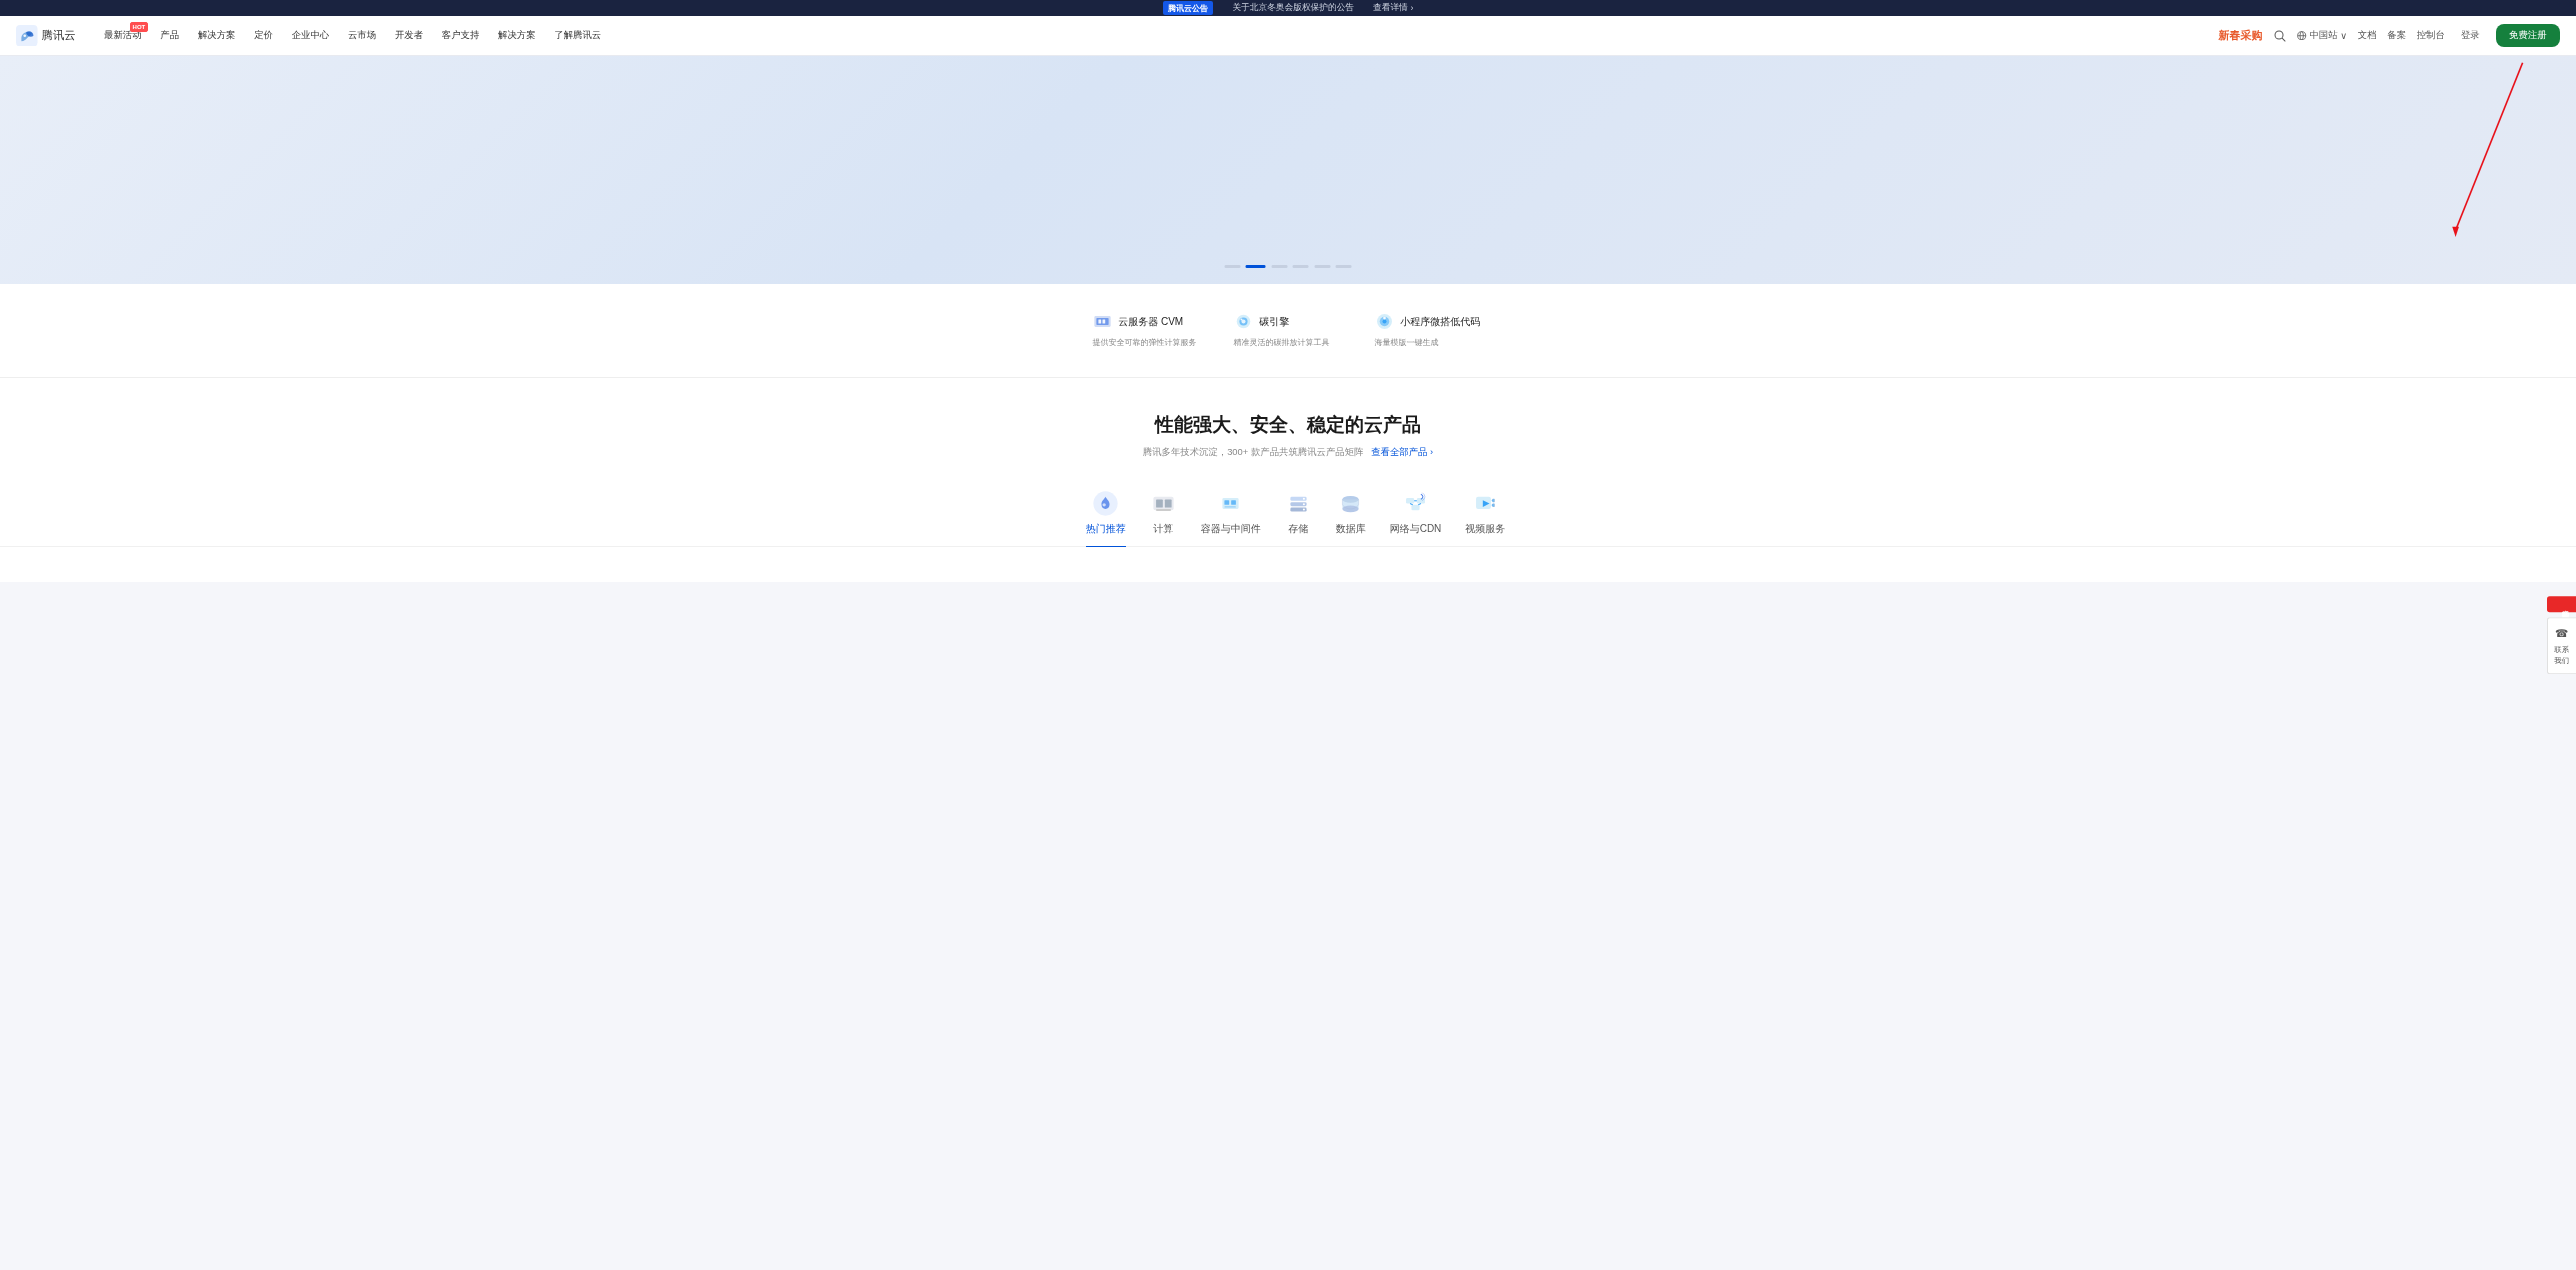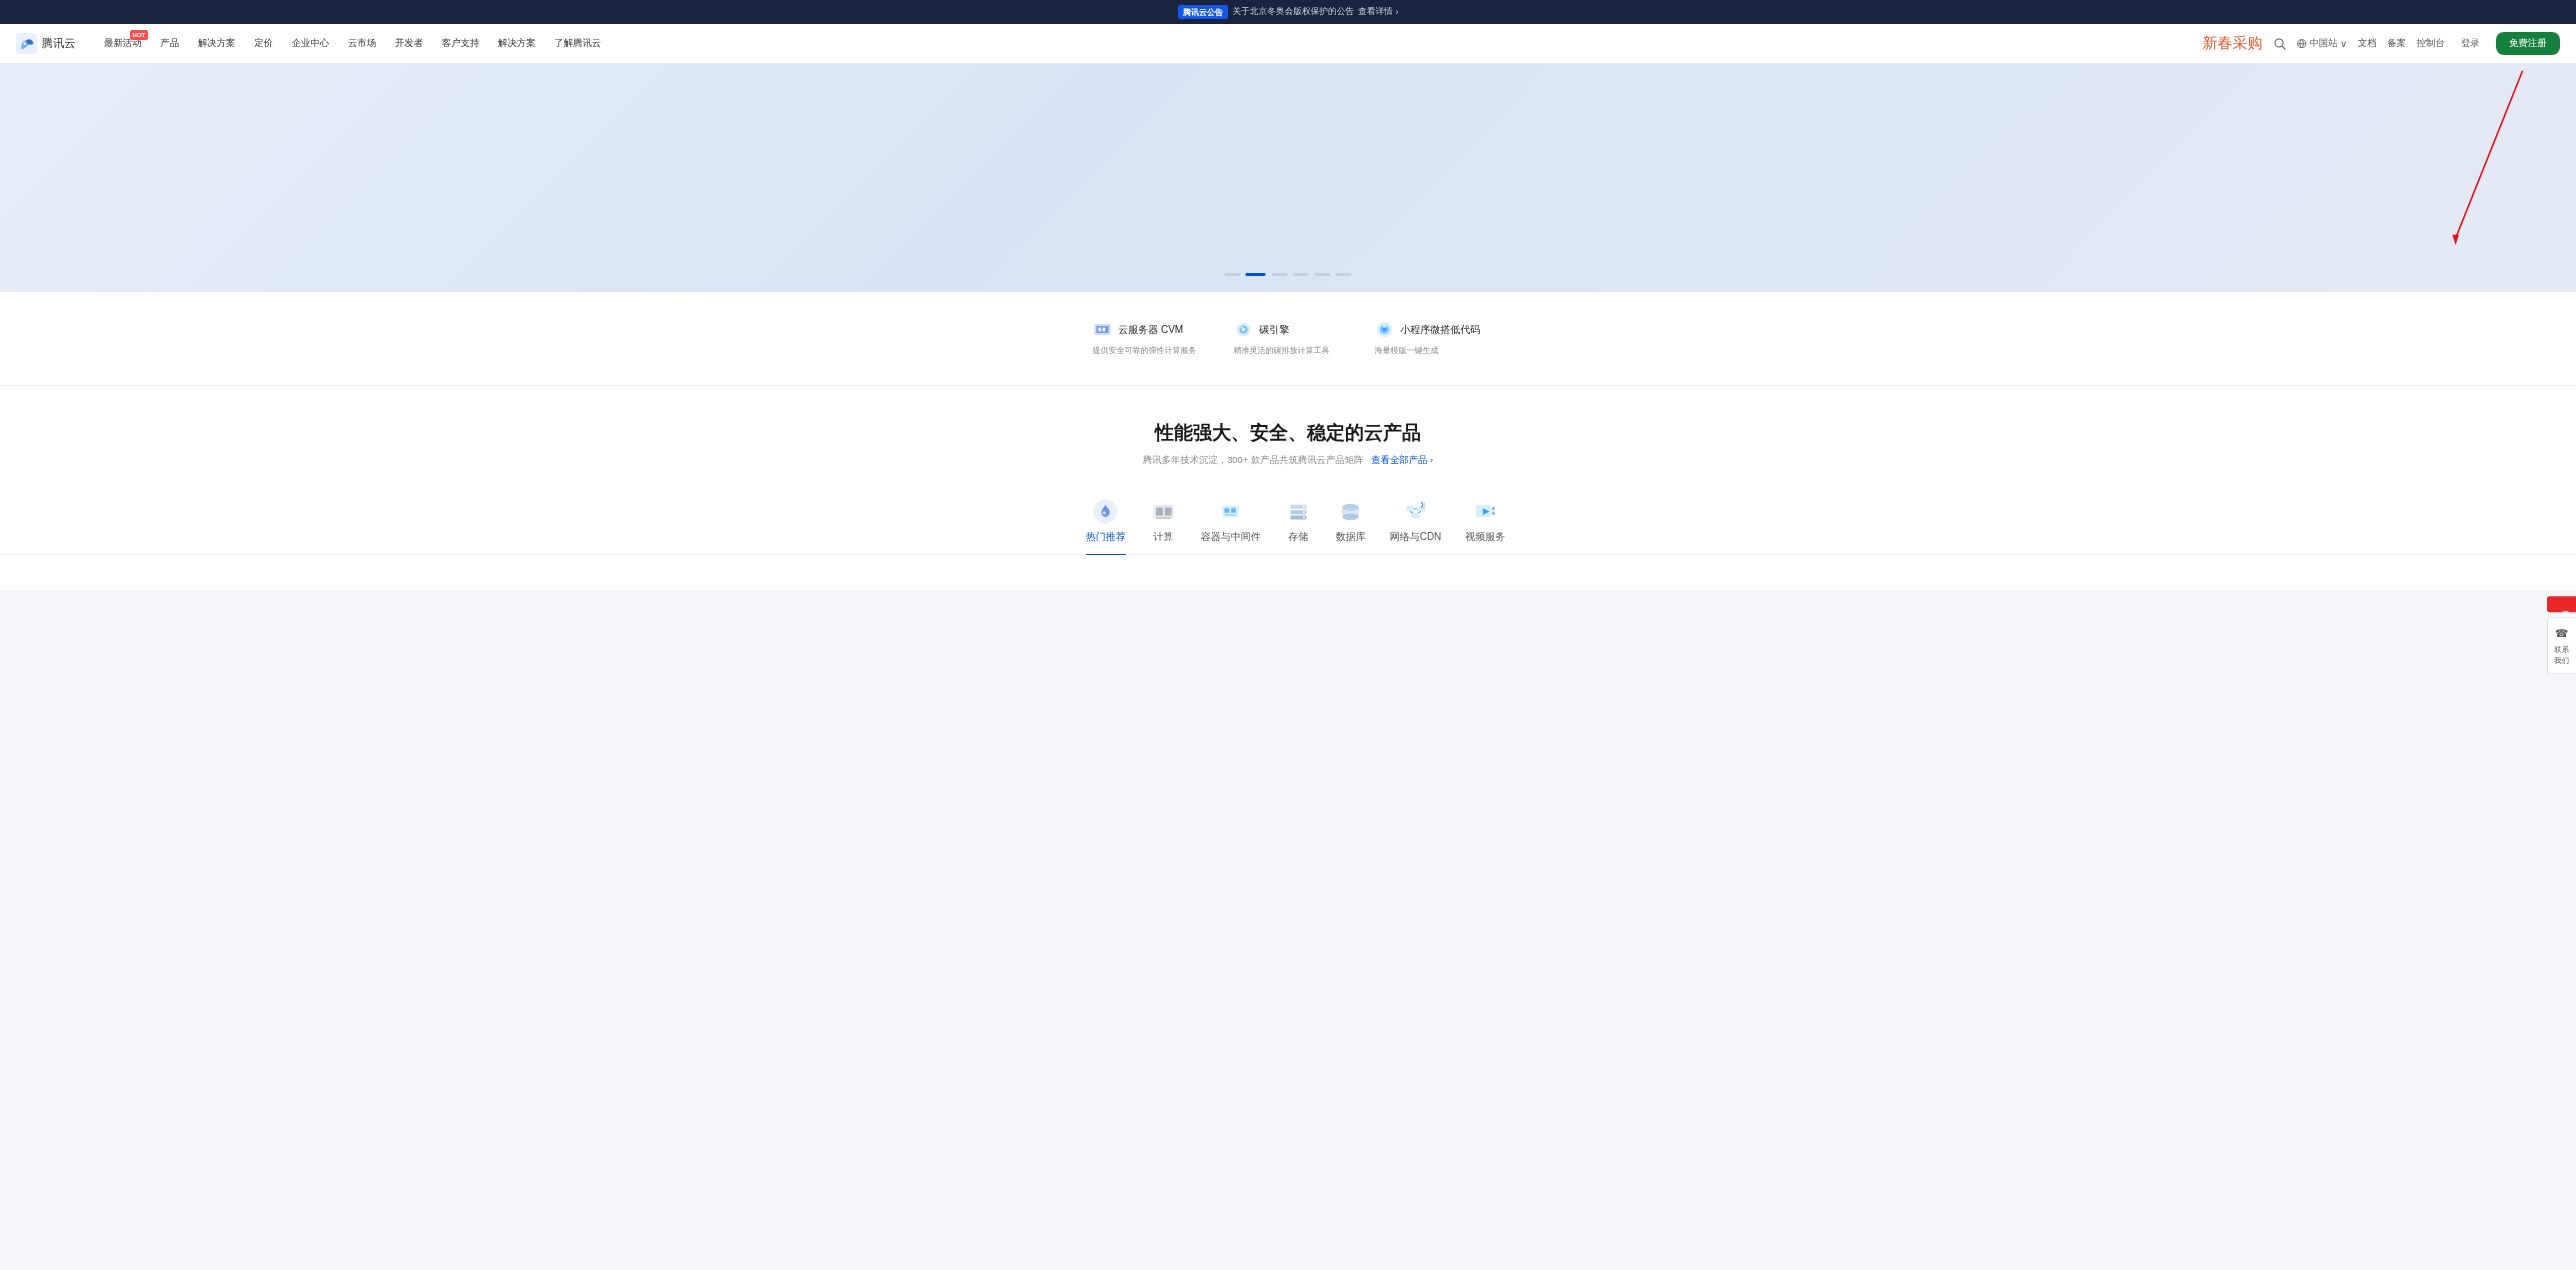--- a/index.html
+++ b/index.html
@@ -1,25 +1,25 @@
 <!DOCTYPE html>
 <html style="font-size:10.7px"><head>
   <meta charset="utf-8">
   <style>
     * { margin: 0; padding: 0; box-sizing: border-box; }
     body { font-family: "PingFang SC", "Microsoft YaHei", sans-serif; background: #f5f6fa; min-width: 805px; }
 
     
     .announcement-bar {
       background: #1a2340;
-      height: 24px;
+      height: 16px;
       display: flex;
       align-items: center;
       justify-content: center;
-      gap: 4px;
+      gap: 19px;
       font-size: 8.7px;
       color: #cdd3e0;
     }
     .announcement-badge {
       background: #1458e8;
       color: #fff;
       border-radius: 2px;
       padding: 1.3px 5.4px;
       font-size: 8px;
       font-weight: bold;
@@ -125,24 +125,24 @@
       background: #15803d;
       color: #fff;
       border: none;
       border-radius: 8px;
       padding: 5.4px 13.4px;
       font-size: 9.4px;
       cursor: pointer;
       white-space: nowrap;
     }
     .xin-chun-cai-gou {
-      font-size: 15px;
+      font-size: 11px;
       color: #e85a2c;
       cursor: pointer;
-      font-weight: normal;
+      font-weight: bold;
     }
 
     
     .hero-section {
       background: linear-gradient(135deg, #e8eef8 0%, #d8e4f5 40%, #e4eaf5 100%);
       height: 228px;
       position: relative;
       overflow: hidden;
     }
     .slider-dots {

